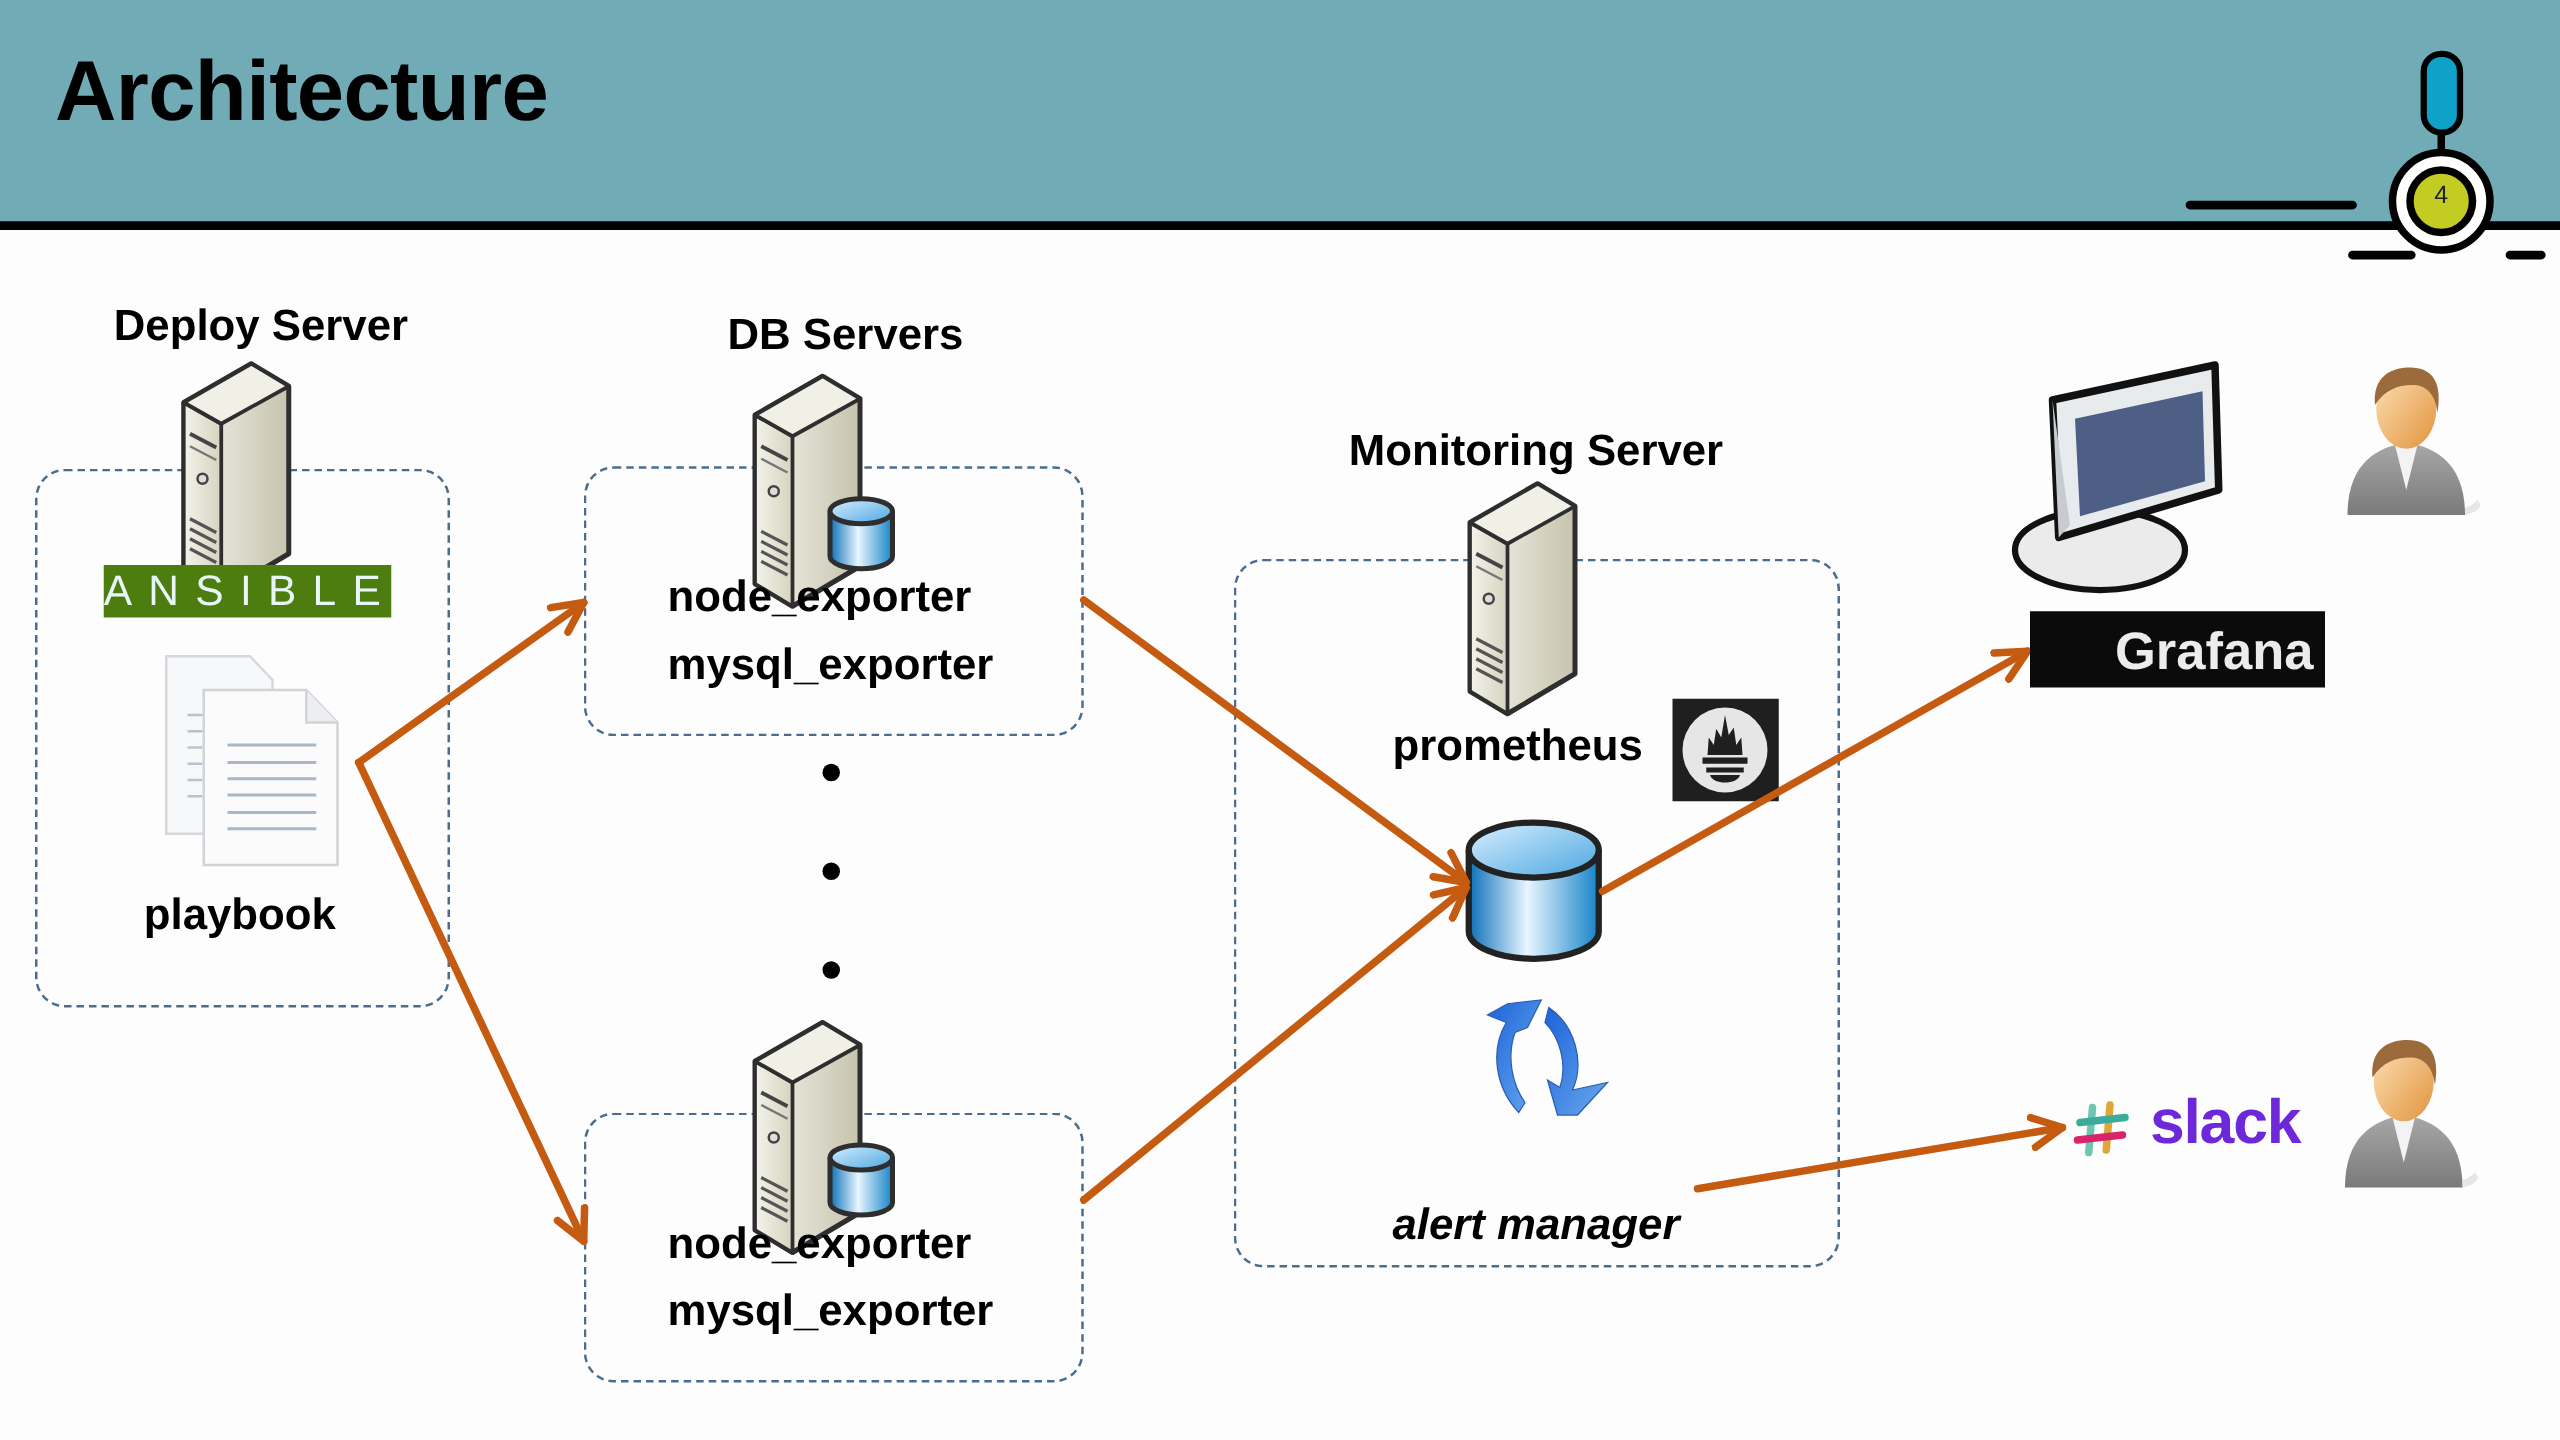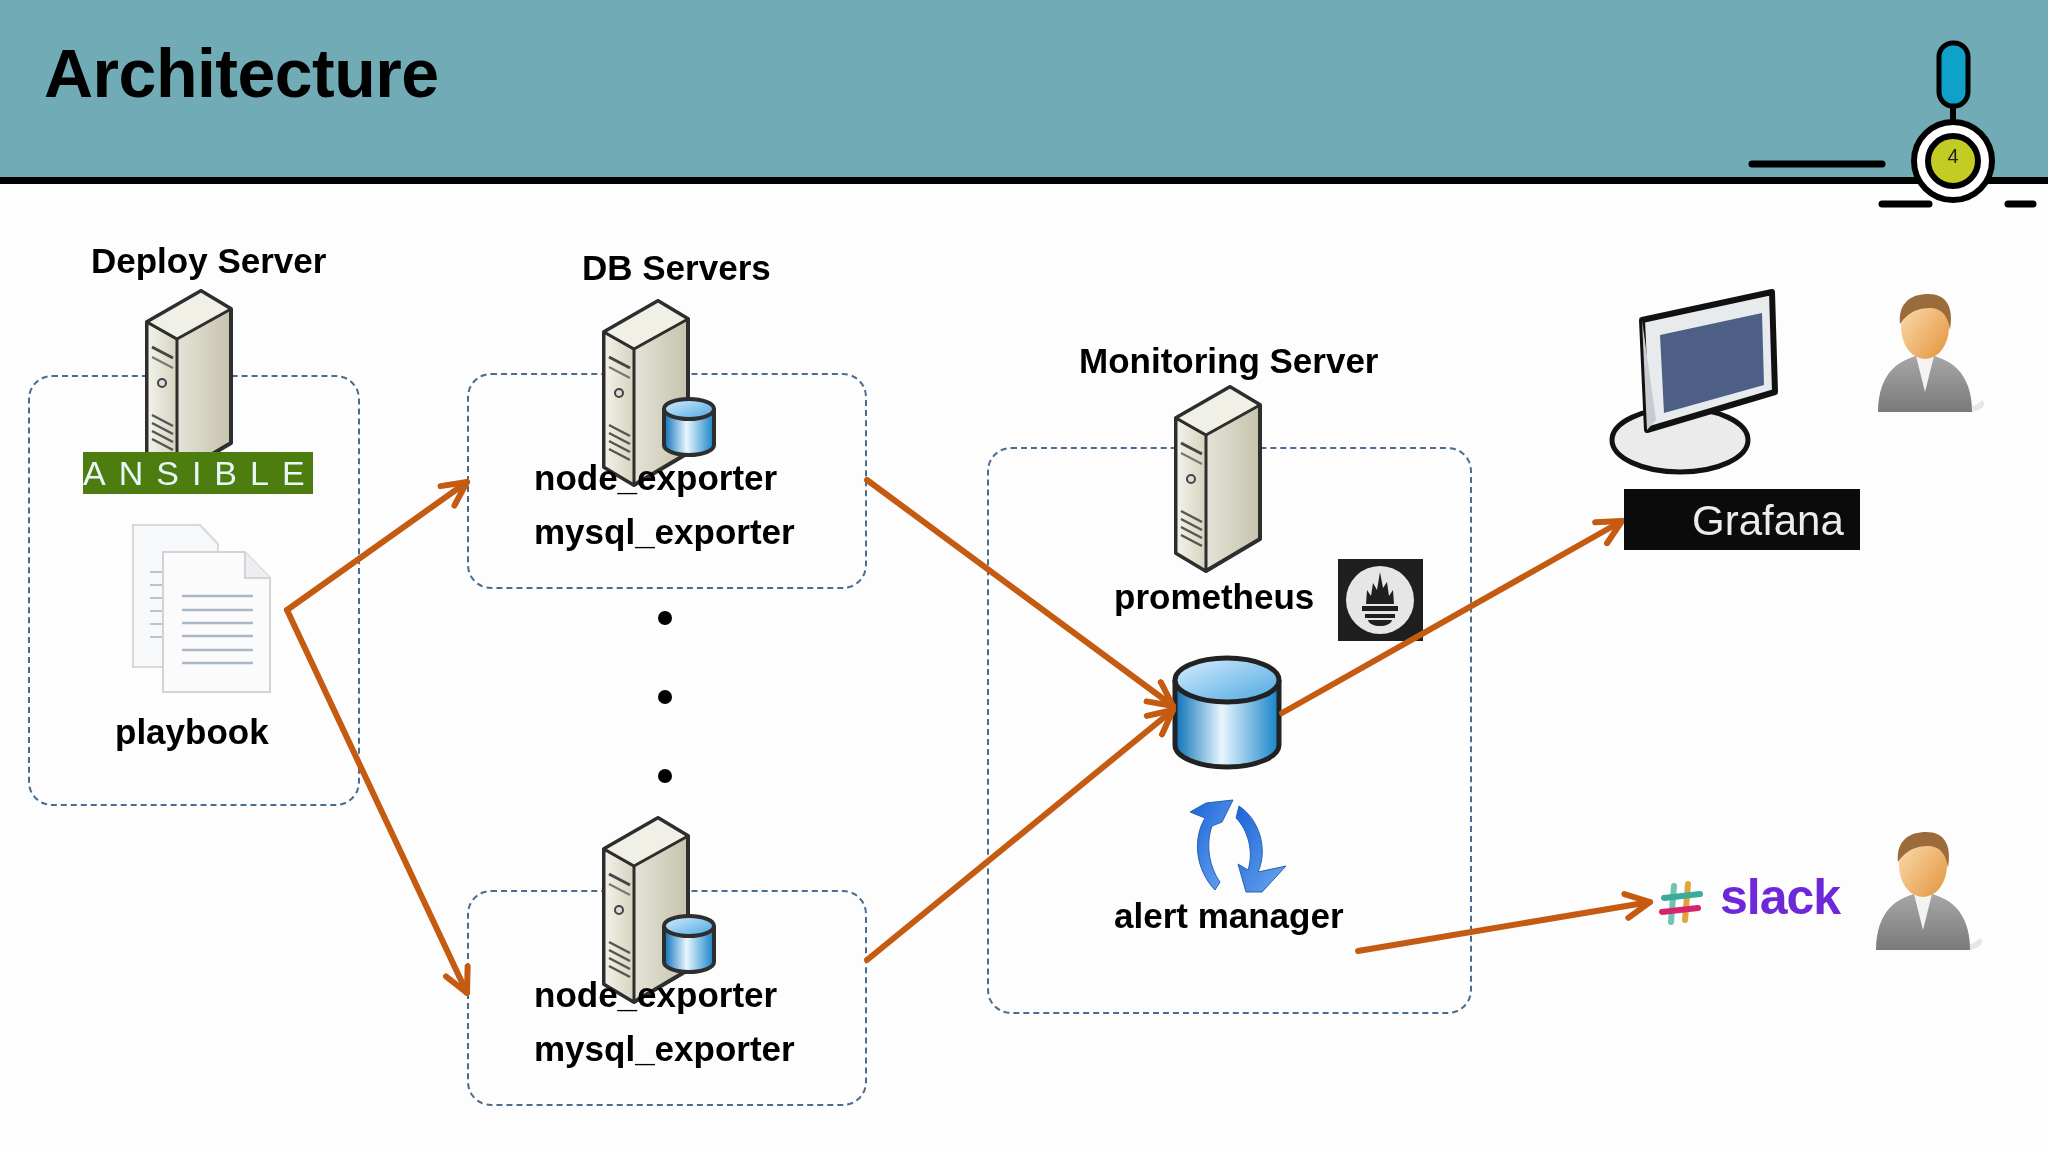--- a/index.html
+++ b/index.html
@@ -28,21 +28,21 @@
     box-sizing: border-box;
   }
   svg { position: absolute; left: 0; top: 0; overflow: visible; }
   .ansible {
     position: absolute; left: 83px; top: 452px; width: 230px; height: 42px;
     background: #4d7c0f; color: #e8f6f8; font-size: 34px; letter-spacing: 13px;
     text-align: center; line-height: 42px; font-weight: normal;
   }
   .grafana {
     position: absolute; left: 1624px; top: 489px; width: 236px; height: 61px;
-    background: #0b0b0b; color: #e8e8e8;
+    background: #0b0b0b; color: #e8e8e8; font-weight: bold;
   }
   .grafana-text {
     position: absolute; left: 68px; top: 8px; font-size: 42px; color: #ececec;
   }
   .slack-text {
     position: absolute; left: 1720px; top: 868px; font-size: 50px; font-weight: bold;
     color: #6d28d9; letter-spacing: -1px;
   }
   .page-num {
     position: absolute; left: 1933px; top: 145px; width: 40px; text-align: center;
@@ -229,19 +229,19 @@
 <div class="ansible">ANSIBLE</div>
 
 <div class="label" style="left:115px; top:712px;">playbook</div>
 
 <div class="label" style="left:534px; top:458px;">node_exporter</div>
 <div class="label" style="left:534px; top:512px;">mysql_exporter</div>
 <div class="label" style="left:534px; top:975px;">node_exporter</div>
 <div class="label" style="left:534px; top:1029px;">mysql_exporter</div>
 
 <div class="label" style="left:1114px; top:577px;">prometheus</div>
-<div class="label" style="left:1114px; top:896px;">alert manager</div>
+<div class="label" style="left:1114px; top:960px;font-style:italic;">alert manager</div>
 
 <div class="grafana">
   <span class="grafana-text">Grafana</span>
 </div>
 
 <div class="slack-text">slack</div>
 
 </body></html>

